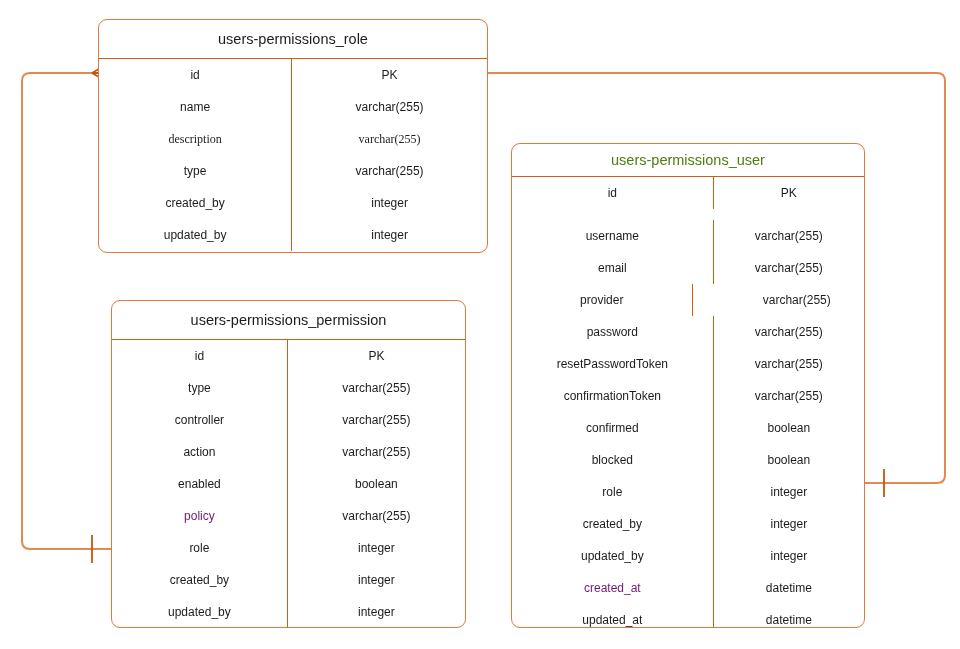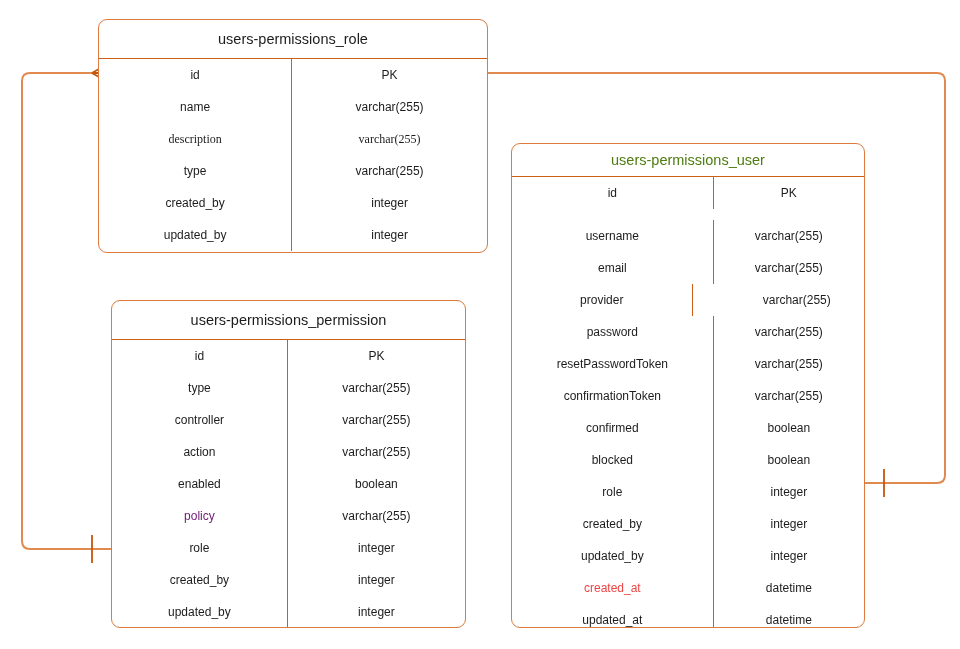--- a/index.html
+++ b/index.html
@@ -206,21 +206,21 @@
           </div>
           <div class="field-row" style="height: 32px;">
             <div class="field-name" style="width: 57.3%; border-right-color: rgb(204, 94, 21); color: rgb(28, 28, 28);">created_by</div>
             <div class="field-type" style="width: 42.7%; color: rgb(28, 28, 28);">integer</div>
           </div>
           <div class="field-row" style="height: 32px;">
             <div class="field-name" style="width: 57.3%; border-right-color: rgb(204, 94, 21); color: rgb(28, 28, 28);">updated_by</div>
             <div class="field-type" style="width: 42.7%; color: rgb(28, 28, 28);">integer</div>
           </div>
           <div class="field-row" style="height: 32px;">
-            <div class="field-name" style="width: 57.3%; border-right-color: rgb(204, 94, 21); color: #ef4444;">created_at</div>
+            <div class="field-name" style="width: 57.3%; border-right-color: rgb(204, 94, 21); color: #701a75;">created_at</div>
             <div class="field-type" style="width: 42.7%; color: rgb(28, 28, 28);">datetime</div>
           </div>
           <div class="field-row" style="height: 32px;">
             <div class="field-name" style="width: 57.3%; border-right-color: rgb(204, 94, 21); color: rgb(28, 28, 28);">updated_at</div>
             <div class="field-type" style="width: 42.7%; color: rgb(28, 28, 28);">datetime</div>
           </div>
         </div>
       </div>
     </div>
 

